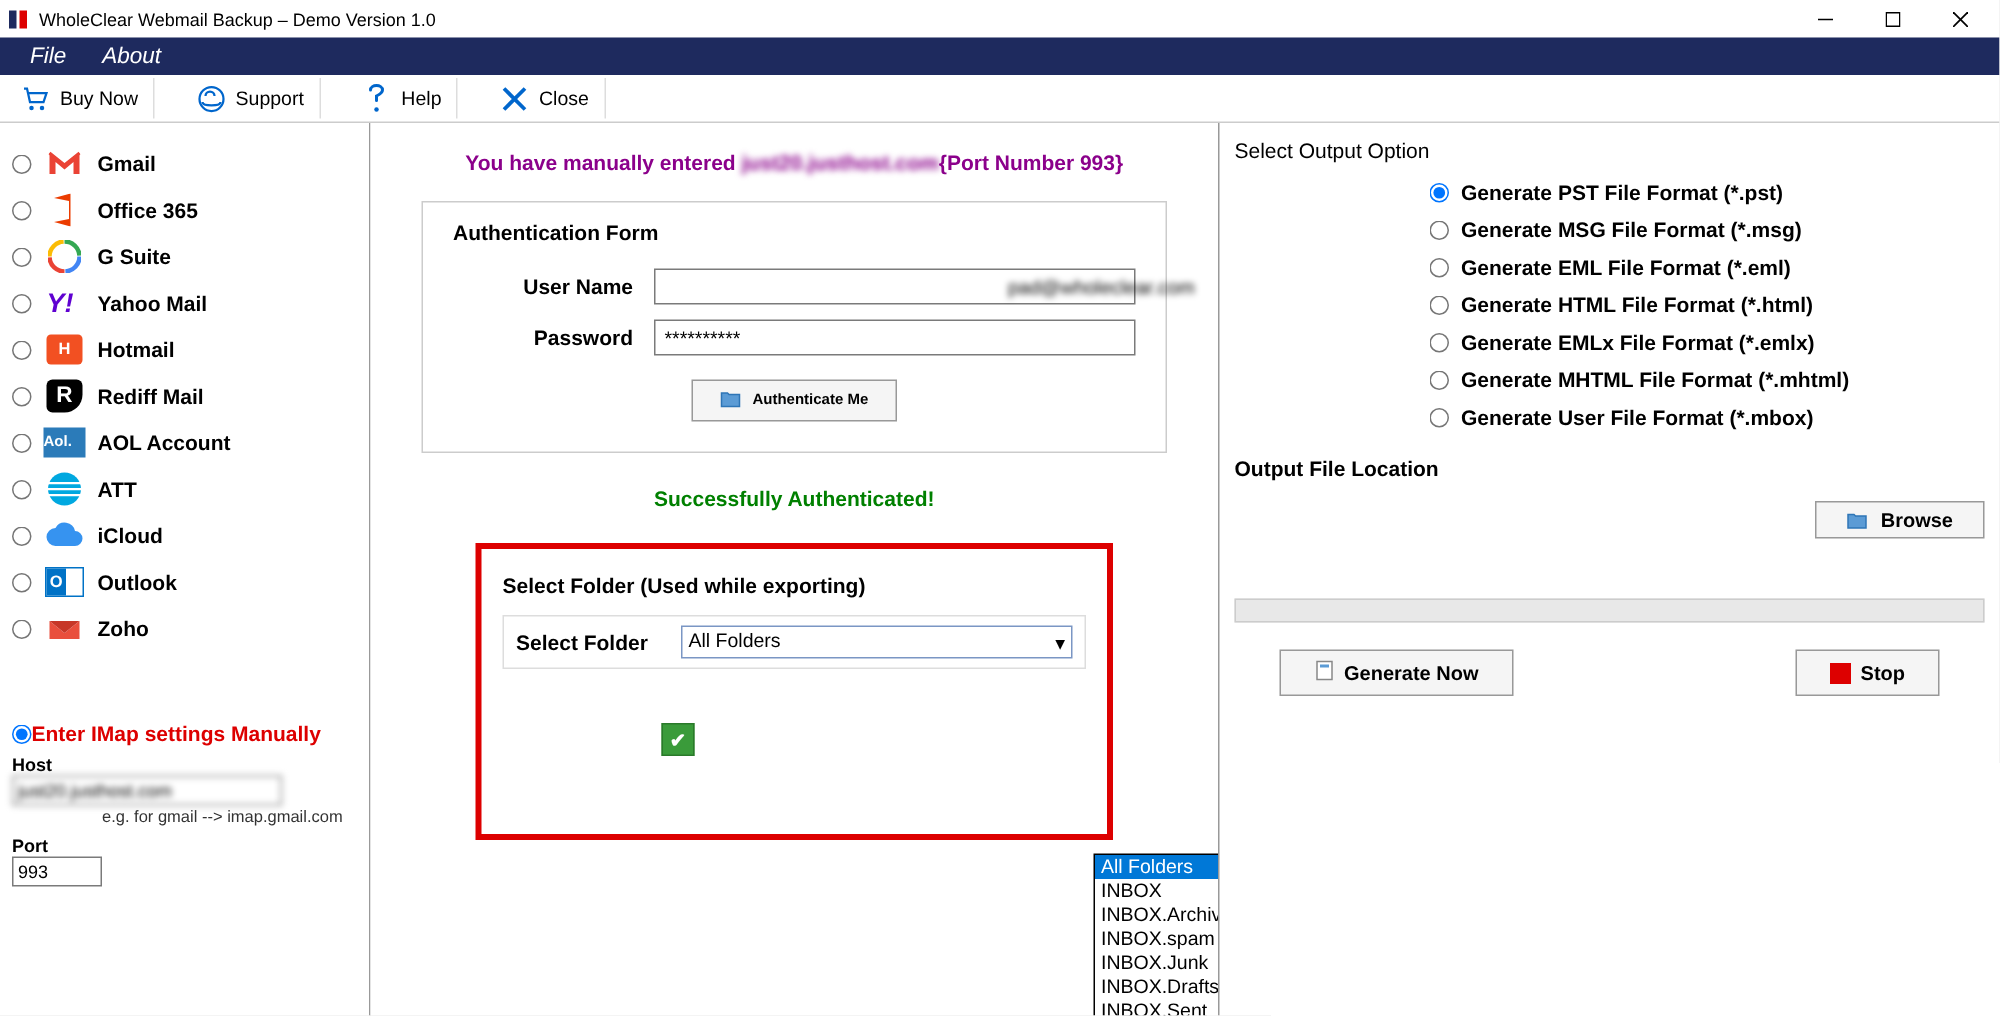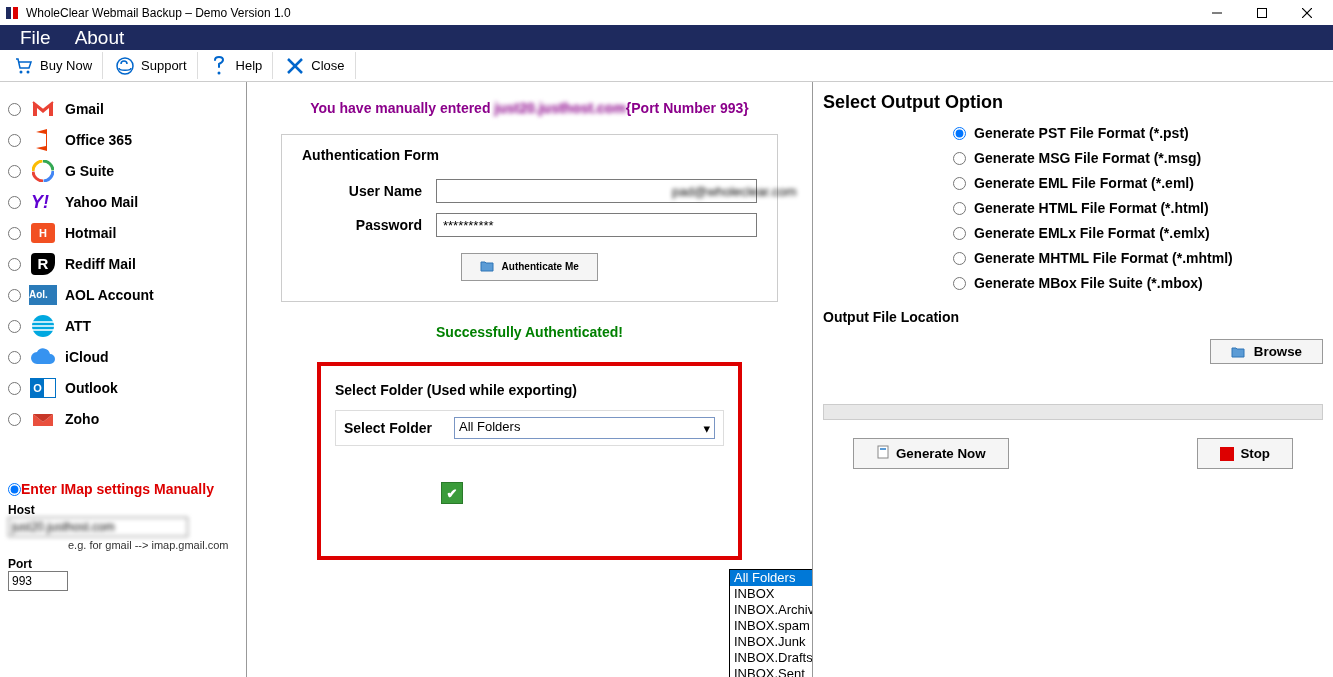--- a/index.html
+++ b/index.html
@@ -7,25 +7,25 @@
 
 
 .titlebar { height: 25px; background: #fff; display: flex; align-items: center; padding: 0 4px; }
 .titlebar-icon { width: 16px; height: 16px; margin-right: 6px; display:inline-block;}
 .titlebar-title { flex: 1; font-size: 12px; color: #000; }
 .win-controls { display: flex; }
 .win-btn { width: 45px; height: 25px; display: flex; align-items: center; justify-content: center; cursor: pointer; }
 
 
 .menubar { height: 25px; background: #1e2a5e; display: flex; align-items: center; padding: 0 8px; color: #fff; }
-.menubar-item { padding: 3px 12px; cursor: pointer; font-size: 19px; }
+.menubar-item { padding: 3px 12px; cursor: pointer; font-size: 15px; font-style: italic; }
 
 
 .toolbar { height: 32px; background: #fff; border-bottom: 1px solid #ccc; display: flex; align-items: center; padding: 2px 4px; }
-.tool-btn { display: flex; align-items: center; padding: 3px 10px; margin-right: 2px; cursor: pointer; border-right:1px solid #ddd; height:100%; }
+.tool-btn { display: flex; align-items: center; padding: 3px 10px; margin-right: 18px; cursor: pointer; border-right:1px solid #ddd; height:100%; }
 .tool-icon { width: 20px; height: 20px; margin-right: 6px; display: flex; align-items: center; justify-content: center; }
 
 
 .main { display: flex; height: calc(100% - 82px); }
 .left-panel { width: 247px; background: #fff; border-right: 1px solid #999; padding: 8px 8px; overflow-y: auto; }
 .center-panel { flex: 1; background: #fff; padding: 10px 20px; border-right: 1px solid #999; position: relative; overflow: hidden; }
 .right-panel { width: 520px; background: #fff; padding: 10px 10px; overflow: hidden; }
 
 
 .provider-item { display: flex; align-items: center; margin: 7px 0; }
@@ -56,21 +56,21 @@
 .folder-title { font-weight: bold; font-size:14px; }
 .folder-row { display: flex; align-items: center; margin-top: 12px; border:1px solid #ddd; padding:6px 8px;}
 .folder-lbl { width: 110px; font-weight: bold; font-size:14px; }
 .folder-select { flex: 1; height: 22px; border: 1px solid #7a96c4; background: #fff; font-size:13px; padding:1px 4px; position:relative;}
 .dropdown { position: absolute; left: 482px; top: 487px; width: 202px; background: #fff; border: 1px solid #000; z-index: 50; }
 .dropdown-item { padding: 0 4px; font-size:13px; line-height:16px; cursor:pointer;}
 .dropdown-item.selected { background: #0078d7; color: #fff; }
 .green-ok { position:absolute; bottom: 52px; left: 120px; width:22px; height:22px; background:#3a9b3a; border:1px solid #2a7a2a; display:flex; align-items:center; justify-content:center; color:#fff; font-weight:bold;}
 
 
-.section-title { font-weight: bold; font-size:18px; margin-bottom: 12px;}
+.section-title { font-weight: normal; font-size:14px; margin-bottom: 12px;}
 .output-options { padding-left: 130px; }
 .out-opt { display:flex; align-items:center; margin: 9px 0; }
 .out-opt input { margin-right: 8px; }
 .out-opt-label { font-weight: bold; font-size:14px;}
 .sub-opts { border:1px solid #ccc; padding: 10px 24px; margin-left:130px; margin-top:6px; display:flex; gap:50px;}
 .sub-opts label { font-weight:bold; font-size:14px;}
 
 .output-loc-title { font-weight:bold; font-size:14px; margin: 18px 0 6px;}
 .filename-box { border:1px solid #999; padding:6px 8px; height:46px;}
 .filename-lbl { font-weight:bold; font-size:14px;}
@@ -347,21 +347,21 @@
         <div class="out-opt">
           <input type="radio" name="out" style="">
           <span class="out-opt-label">Generate EMLx File Format  (*.emlx)</span>
         </div>
         <div class="out-opt">
           <input type="radio" name="out" style="">
           <span class="out-opt-label">Generate MHTML File Format (*.mhtml)</span>
         </div>
         <div class="out-opt">
           <input type="radio" name="out" style="">
-          <span class="out-opt-label">Generate MBox File Suite (*.mbox)</span>
+          <span class="out-opt-label">Generate User File Format (*.mbox)</span>
         </div>
       </div>
 
     <div class="output-loc-title">Output File Location</div>
     <button class="browse-btn">
       <span class="browse-icon"><svg width="14" height="12" viewBox="0 0 14 12">
             <path d="M1 2h4l1 1h7v8H1z" fill="#5b9bd5" stroke="#2e75b6"></path>
           </svg></span>
       <span>Browse</span>
     </button>

